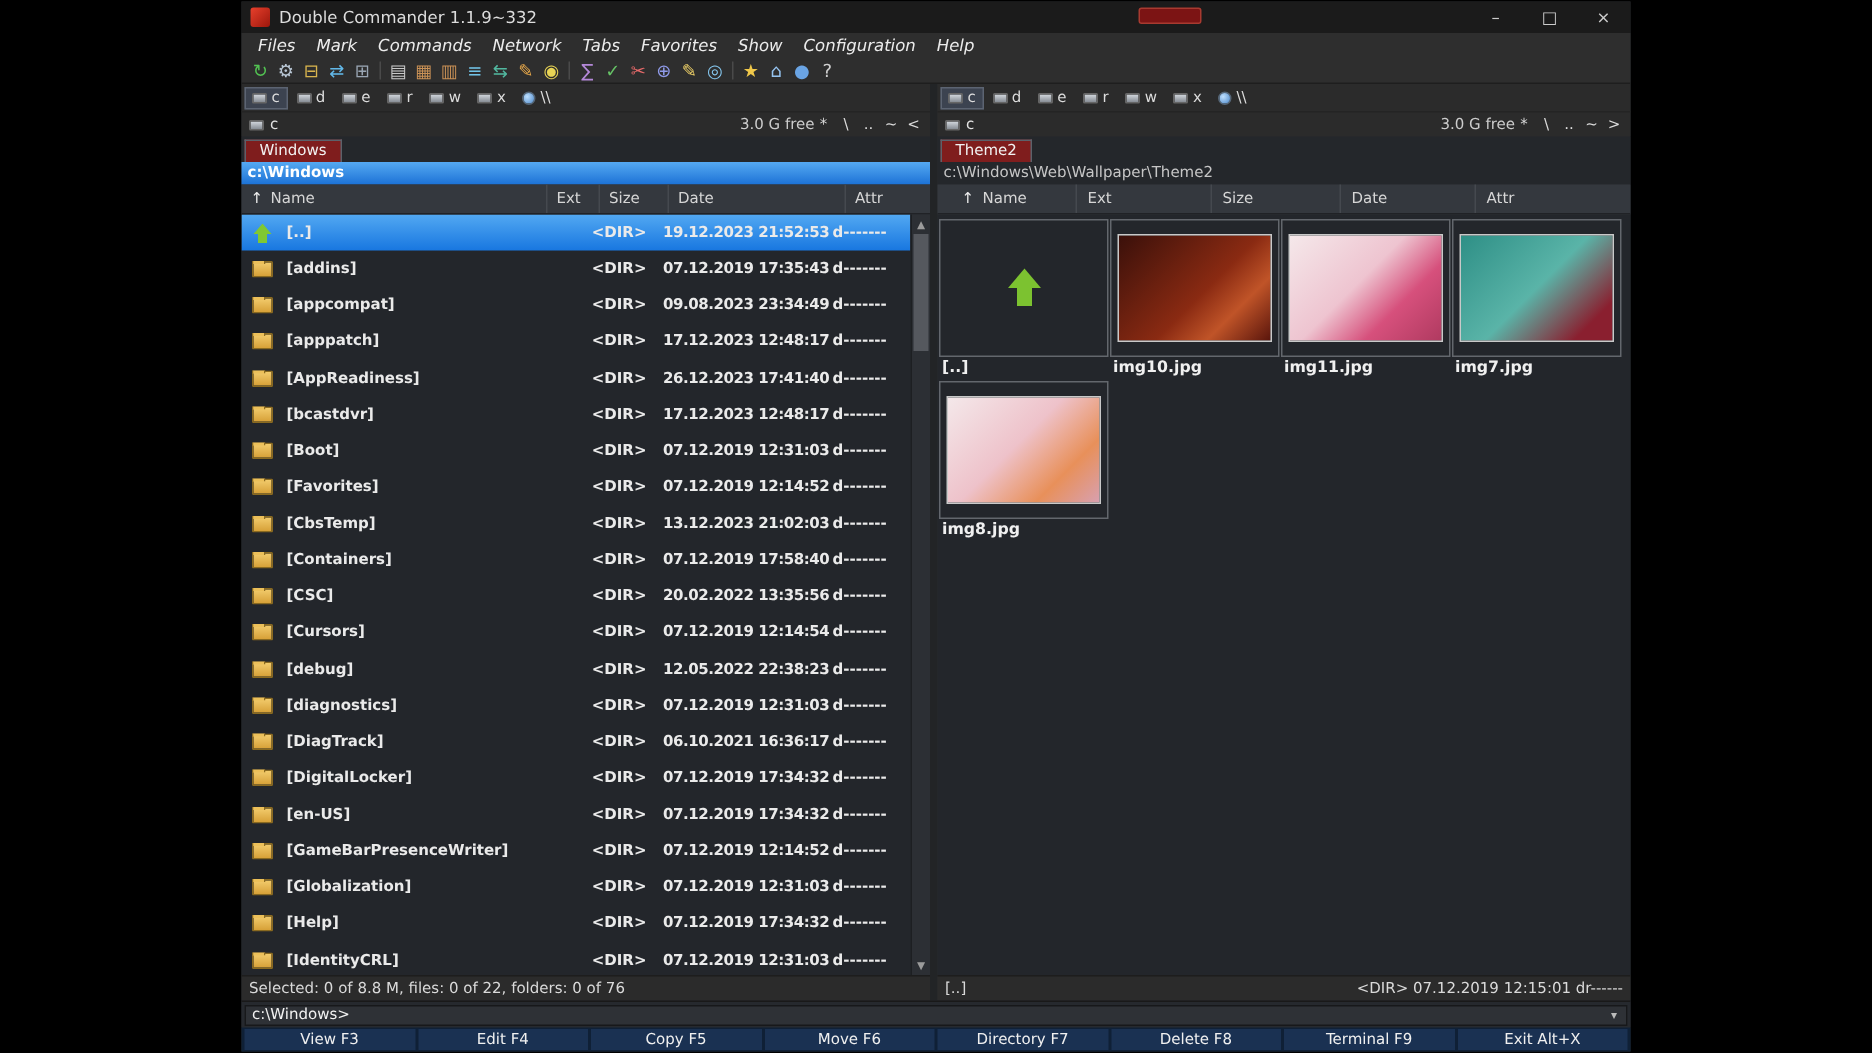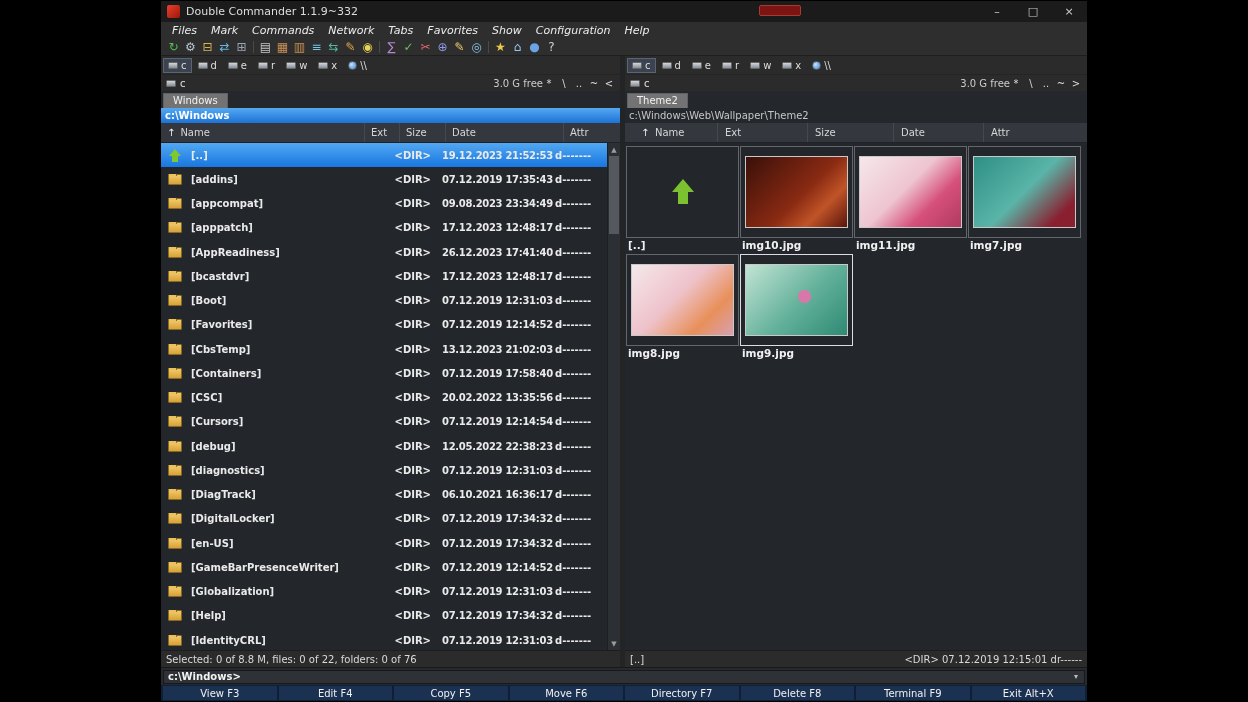--- a/index.html
+++ b/index.html
@@ -50,21 +50,21 @@
 
   .driveinfo { height:17px; background:#2b2b2b; border-top:1px solid #242424;
     display:flex; align-items:center; padding:0 5px; font-size:10px; color:#ccc; flex:0 0 auto; }
   .di-left { display:flex; align-items:center; gap:4px; color:#e2e2e2; }
   .di-free { flex:1; text-align:right; }
   .di-nav { display:flex; gap:3px; }
   .nav-btn { min-width:12px; text-align:center; color:#ddd; font-size:10px; padding:0 1px; }
 
   .tabbar { height:17px; background:#24272b; display:flex; align-items:flex-end;
     padding-left:2px; flex:0 0 auto; }
-  .tab { background:#737373; color:#f2f2f2; font-size:10px; padding:1px 9px 2px;
+  .tab { background:#7f1d1d; color:#f2f2f2; font-size:10px; padding:1px 9px 2px;
     border:1px solid #5c616a; border-bottom:none; }
 
   .pathbar { height:15px; display:flex; align-items:center; padding:0 4px;
     font-size:10px; flex:0 0 auto; white-space:nowrap; }
   .pathbar.active { background:linear-gradient(#55a9f2,#1c72d6); color:#fff; font-weight:bold; }
   .pathbar.inactive { background:#24272b; color:#c6c6c6; }
 
   
   .lheader { height:20px; background:#34383e; border-bottom:1px solid #202226;
     display:flex; align-items:center; font-size:10px; color:#d6d6d6; flex:0 0 auto; }
@@ -130,21 +130,21 @@
   .timg { width:103px; height:72px; border:1px solid #c9c9c9; }
   .tlabel { height:14px; display:flex; align-items:center; padding-left:2px;
     font-size:10.5px; font-weight:bold; color:#f0f0f0; }
 
   
   .statusbar { height:17px; background:#2b2b2b; border-top:1px solid #1d1d1d;
     display:flex; align-items:center; padding:0 5px; font-size:10px; color:#dadada; flex:0 0 auto; white-space:nowrap; }
   .statusbar .right { margin-left:auto; }
 
   .cmdline { height:18px; background:#26292e; border-top:1px solid #191919;
-    display:flex; align-items:center; padding:0 2px; flex:0 0 auto;font-weight:bold; }
+    display:flex; align-items:center; padding:0 2px; flex:0 0 auto; }
   .cmd-field { flex:1; height:14px; background:#2e3136; border:1px solid #17181a;
     display:flex; align-items:center; padding:0 4px; font-size:10px; color:#f2f2f2; }
   .cmd-field .spacer { flex:1; }
   .cmd-drop { color:#bbb; font-size:8px; padding-right:2px; }
 
   .fkeybar { height:16px; background:#0f2036; display:flex; gap:2px; padding:1px 2px; flex:0 0 auto; }
   .fkey { flex:1; background:#1a3152; display:flex; align-items:center; justify-content:center;
     color:#f0f0f0; font-size:10px; white-space:nowrap; }
 </style>
 </head>
@@ -586,26 +586,20 @@
                 <div class="timg" style="background: linear-gradient(135deg, rgb(46, 143, 134), rgb(90, 180, 168) 50%, rgb(138, 31, 47) 85%);"></div>
               </div>
               <div class="tlabel">img7.jpg</div>
             </div>
             <div class="tcell">
               <div class="tbox">
                 <div class="timg" style="background: linear-gradient(135deg, rgb(244, 232, 234), rgb(238, 194, 202) 45%, rgb(232, 144, 90) 75%, rgb(216, 160, 176));"></div>
               </div>
               <div class="tlabel">img8.jpg</div>
             </div>
-            <div class="tcell">
-              <div class="tbox cursor">
-                <div class="timg" style="background: radial-gradient(circle at 58% 45%, rgb(216, 120, 168) 0px, rgb(216, 120, 168) 6px, rgba(0, 0, 0, 0) 7px), linear-gradient(135deg, rgb(194, 228, 212), rgb(98, 176, 154) 55%, rgb(47, 138, 116));"></div>
-              </div>
-              <div class="tlabel">img9.jpg</div>
-            </div>
           </div>
       </div>
       <div class="statusbar">
         <span>[..]</span>
         <span class="right">&lt;DIR&gt;  07.12.2019 12:15:01  dr------</span>
       </div>
     </div>
   </div>
 
   <div class="cmdline">

